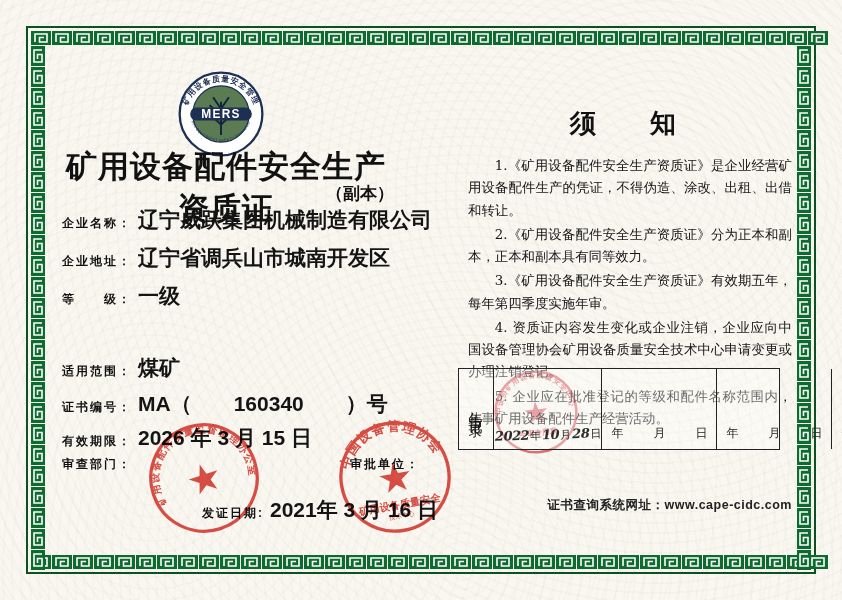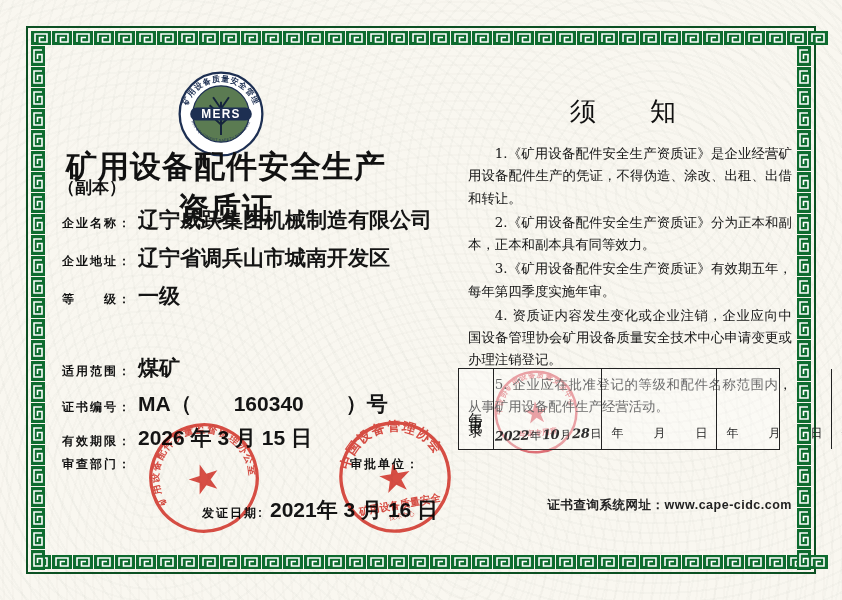--- a/index.html
+++ b/index.html
@@ -16,36 +16,36 @@
   .m-top{left:31px;top:31px;width:780px;height:14px;}
   .m-bottom{left:31px;top:555px;width:780px;height:14px;}
   .m-left{left:31px;top:46px;width:14px;height:508px;flex-direction:column;}
   .m-right{left:797px;top:46px;width:14px;height:508px;flex-direction:column;}
   .mstrip svg{flex:0 0 auto;display:block;}
   
   .logo{position:absolute;left:177px;top:70px;width:88px;height:88px;}
   
   .title{position:absolute;left:58px;top:146px;width:336px;text-align:center;
     font-size:31px;font-weight:bold;letter-spacing:1px;color:#111;}
-  .subtitle{position:absolute;left:58px;top:176px;width:336px;text-align:left;
+  .subtitle{position:absolute;left:58px;top:182px;width:336px;text-align:right;
     font-size:17px;font-weight:bold;color:#111;}
   .frow{position:absolute;left:62px;display:flex;align-items:baseline;white-space:nowrap;}
   .flabel{font-weight:bold;font-size:12px;letter-spacing:2px;color:#111;}
   .fvalue{font-family:Liberation Sans, sans-serif;font-weight:600;font-size:21px;margin-left:6px;color:#141414;}
   .deptrow .flabel{margin-right:4px;}
   .dept2{position:absolute;left:288px;top:0;}
   
   .seal{position:absolute;opacity:0.88;mix-blend-mode:multiply;pointer-events:none;}
   .seal-review{left:146px;top:420px;width:116px;height:116px;}
   .seal-approve{left:336px;top:418px;width:118px;height:118px;}
   .seal-annual{left:492px;top:368px;width:88px;height:88px;}
   
   .notice{position:absolute;left:468px;top:90px;width:324px;}
   .notice-title{text-align:center;font-family:"DejaVu Serif",serif;font-size:26px;
-    letter-spacing:14px;color:#111;margin:4px 0 14px 0;font-weight:400;}
+    letter-spacing:14px;color:#111;margin:16px 0 14px 0;font-weight:700;}
   .notice-item{font-family:"DejaVu Serif",serif;font-size:13.4px;line-height:1.66;
     text-align:justify;text-indent:2em;margin:0 0 2px 0;color:#151515;}
   
   .atable{position:absolute;left:458px;top:368px;width:320px;height:80px;
     display:flex;border:1.6px solid #222;background:rgba(255,255,255,0.35);}
   .acol{border-right:1.4px solid #222;display:flex;}
   .acol:last-child{border-right:none;}
   .ahead{width:34px;align-items:center;justify-content:center;
     writing-mode:vertical-rl;text-orientation:upright;font-size:14px;letter-spacing:4px;color:#111;
     font-family:"DejaVu Serif",serif;}

